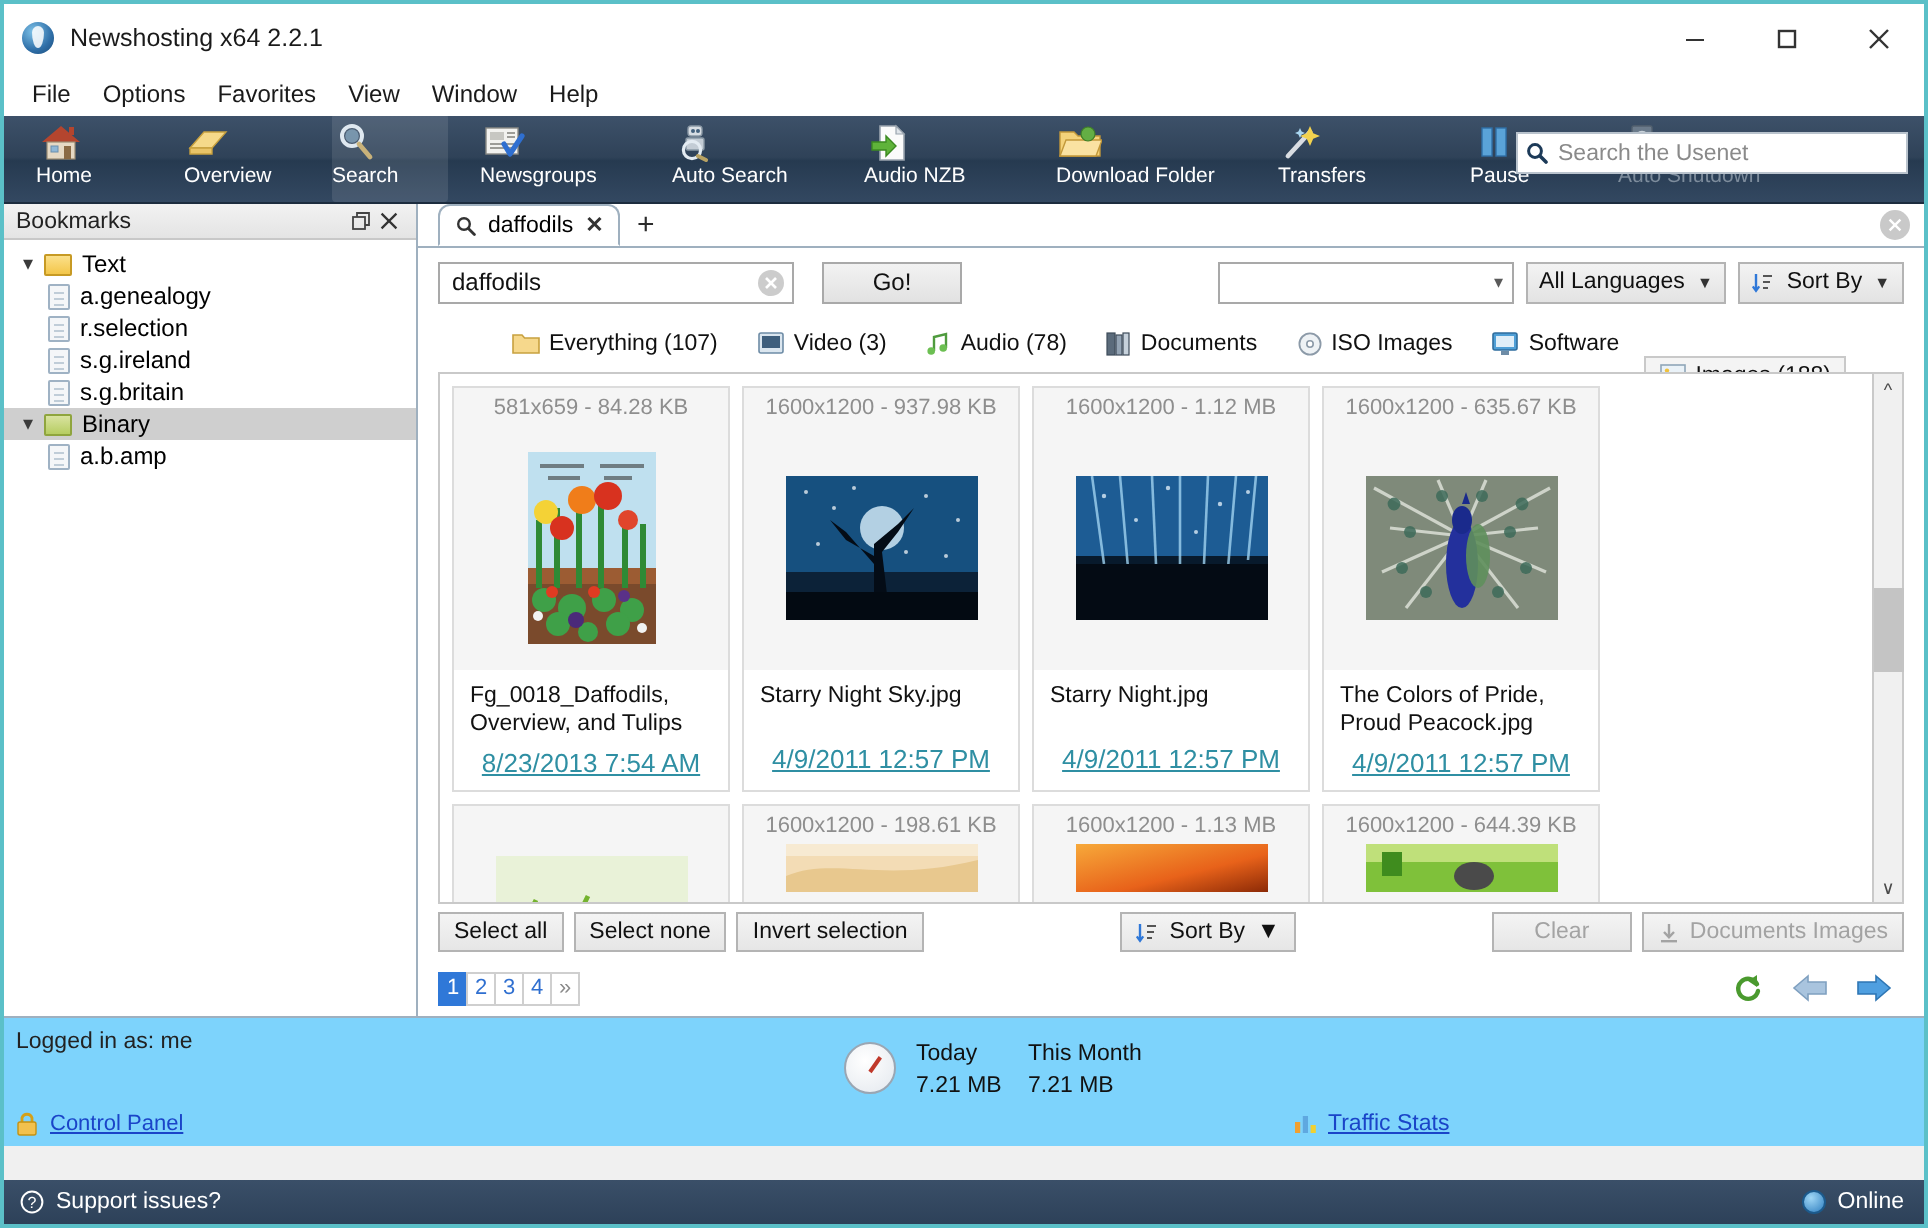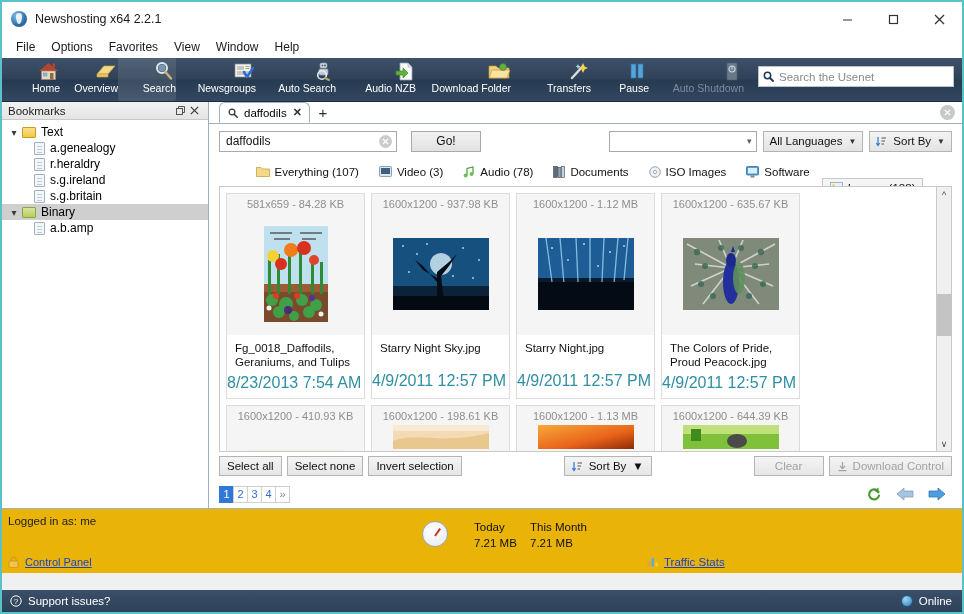--- a/index.html
+++ b/index.html
@@ -73,25 +73,26 @@
     background: linear-gradient(180deg, #3d5169 0%, #2f4258 48%, #263a50 52%, #334861 100%);
     display: flex;
     align-items: flex-end;
     position: relative;
     flex: 0 0 auto;
     border-bottom: 1px solid #1c2c3e;
   }
   .tb-btn {
     width: 58px; height: 44px;
     display: flex; flex-direction: column;
-    align-items: flex-end; justify-content: flex-start;
+    align-items: flex-start; justify-content: flex-start;
     padding-top: 3px;
     color: #ffffff;
     font-size: 10.5px;
     position: relative;
+    margin-left: 16px;
   }
   .tb-btn.wide { width: 80px; }
   .tb-btn.xwide { width: 95px; }
   .tb-btn.sel { background: rgba(255,255,255,.10); border-radius: 2px; }
   .tb-btn.disabled { color: #7d8c9c; }
   .tb-ico { height: 22px; width: 24px; display:flex; align-items:center; justify-content:center; }
   .tb-label { line-height: 12px; white-space: nowrap; }
   .usenet-search {
     position: absolute; right: 8px; top: 8px;
     width: 196px; height: 21px;
@@ -144,21 +145,21 @@
   .folder-ico.bin { background: linear-gradient(180deg,#d9e3a0,#b6cd62); border-color:#8fa53e; }
   .doc-ico {
     width: 11px; height: 13px; margin-right: 5px;
     background: #f4f6f8; border: 1px solid #9fb2c4; border-radius: 1px;
     position: relative;
   }
   .doc-ico::after {
     content:""; position:absolute; left:2px; top:3px; right:2px; height:1px;
     background:#c0cdd8; box-shadow: 0 3px 0 #c0cdd8, 0 6px 0 #c0cdd8;
   }
-  .child { padding-left: 32px; }
+  .child { padding-left: 22px; }
 
   
   .main {
     flex: 1 1 auto; min-width: 0;
     display: flex; flex-direction: column;
     background: #ffffff;
   }
   .tabstrip {
     height: 22px;
     background: #ffffff;
@@ -304,23 +305,23 @@
   .thumb.tall { width: 64px; height: 96px; }
   .card .name {
     width: 100%;
     padding: 6px 8px 2px 8px;
     font-size: 11.5px; color: #111;
     line-height: 14px;
     min-height: 34px;
   }
   .card .date {
     width: 100%;
-    text-align: left;
+    text-align: center;
     padding: 3px 0 6px 0;
-    color: #2f8fa3; font-size: 16px;
+    color: #2f8fa3; font-size: 13px; text-decoration: underline;
   }
   .card.clip .thumb-area { height: 42px; align-items: flex-start; }
   .card.clip .thumb { height: 24px; width: 96px; }
 
   .vscroll {
     width: 15px; flex: 0 0 15px;
     background: #f0f0f0;
     border: 1px solid #c9c9c9;
     border-left: none;
     display: flex; flex-direction: column; align-items: center;
@@ -377,38 +378,38 @@
     position: relative;
   }
   .acc-head {
     height: 17px;
     background: linear-gradient(180deg,#f2f2f2,#e4e4e4);
     border-bottom: 1px solid #c8c8c8;
     display:flex; align-items:center;
     padding: 0 5px 0 6px;
     font-size: 11.5px; color:#222;
   }
-  .acc-body { position: relative; height: 64px; background:#eab308; }
+  .acc-body { position: relative; height: 64px; background:#7dd3fc; }
   .logged { position:absolute; left: 6px; top: 6px; font-size: 11.5px; color:#222; }
   .ctrl-panel { position:absolute; left: 6px; bottom: 5px; display:flex; align-items:center; gap:6px; }
   .ctrl-panel a { color:#1a44c8; font-size:11px; text-decoration: underline; }
   .gauge {
     position:absolute; left: 420px; top: 12px;
     width: 26px; height: 26px; border-radius: 50%;
     background: radial-gradient(circle at 40% 35%, #ffffff, #e3e8ee);
     border: 1px solid #9aa6b3;
   }
   .gauge::after {
     content:""; position:absolute; left: 11px; top: 5px;
     width: 2px; height: 9px; background:#c0392b;
     transform: rotate(35deg); transform-origin: 50% 100%;
   }
   .stats { position:absolute; left: 456px; top: 10px; font-size: 11.5px; color:#111; }
   .stats .row { display:flex; gap: 10px; line-height: 16px; }
-  .stats .c1 { width: 46px; margin-left: 16px; }
+  .stats .c1 { width: 46px; }
   .traffic {
     position:absolute; left: 645px; bottom: 5px;
     display:flex; align-items:flex-start; gap:5px;margin-top:45px;
   }
   .traffic a { color:#1a44c8; font-size:11.5px; text-decoration: underline; }
 
   
   .statusbar {
     height: 22px; flex: 0 0 auto;
     background: linear-gradient(180deg,#3a4f68,#2d4159);
@@ -617,21 +618,21 @@
           <span class="tw">▾</span>
           <span class="folder-ico"></span>
           <span>Text</span>
         </div>
         <div class="tree-row child">
           <span class="doc-ico"></span>
           <span>a.genealogy</span>
         </div>
         <div class="tree-row child">
           <span class="doc-ico"></span>
-          <span>r.heraldry</span>
+          <span>r.selection</span>
         </div>
         <div class="tree-row child">
           <span class="doc-ico"></span>
           <span>s.g.ireland</span>
         </div>
         <div class="tree-row child">
           <span class="doc-ico"></span>
           <span>s.g.britain</span>
         </div>
 
@@ -814,21 +815,21 @@
                     <circle cx="48" cy="72" r="3" fill="#5a3188"></circle>
                   <circle cx="5" cy="82" r="2.5" fill="#f2f2f2"></circle>
                     <circle cx="57" cy="88" r="2.5" fill="#f2f2f2"></circle>
                   <rect x="6" y="6" width="22" height="2" fill="#3a3a3a" opacity=".6"></rect>
                   <rect x="36" y="6" width="22" height="2" fill="#3a3a3a" opacity=".6"></rect>
                   <rect x="10" y="12" width="16" height="2" fill="#3a3a3a" opacity=".6"></rect>
                   <rect x="38" y="12" width="14" height="2" fill="#3a3a3a" opacity=".6"></rect>
                 </svg>
               </div>
             </div>
-            <div class="name">Fg_0018_Daffodils, Geraniums, and Tulips</div>
+            <div class="name">Fg_0018_Daffodils, Overview, and Tulips</div>
             <div class="date">8/23/2013 7:54 AM</div>
           </div>
 
           <div class="card">
             <div class="meta">1600x1200 - 937.98 KB</div>
             <div class="thumb-area">
               <div class="thumb">
                 <svg width="96" height="72" viewBox="0 0 96 72" preserveAspectRatio="none">
                   <rect width="96" height="72" fill="#0c2238"></rect>
                   <rect width="96" height="48" fill="#16507f"></rect>
@@ -919,21 +920,20 @@
                   <path d="M48 14 L50 8 L52 14 Z" fill="#1a2a8c"></path>
                   <ellipse cx="56" cy="40" rx="6" ry="16" fill="#5f8f5c" opacity=".9"></ellipse>
                 </svg>
               </div>
             </div>
             <div class="name">The Colors of Pride, Proud Peacock.jpg</div>
             <div class="date">4/9/2011 12:57 PM</div>
           </div>
 
           <div class="card">
-            <div class="meta">1600x1200 - 410.93 KB</div>
             <div class="thumb-area">
               <div class="thumb">
                 <svg width="96" height="72" viewBox="0 0 96 72" preserveAspectRatio="none">
                   <rect width="96" height="72" fill="#e9f2d8"></rect>
                   <rect y="30" width="96" height="42" fill="#9ccc4a"></rect>
                   <g stroke="#74b32e" stroke-width="2.4" fill="none">
                     <path d="M6 72 C8 46 14 34 20 22"></path>
                       <path d="M20 72 C20 48 26 36 32 26"></path>
                     <path d="M34 72 C34 46 40 32 46 20"></path>
                       <path d="M48 72 C48 48 54 36 62 24"></path>
@@ -1030,21 +1030,21 @@
 
         <div class="abtn disabled" style="width:70px;justify-content:center">Clear</div>
         <div class="abtn disabled" style="gap:5px">
           <span>
             <svg width="11" height="11" viewBox="0 0 11 11">
                 <path d="M5.5 1 V7" stroke="#a3a3a3" stroke-width="1.2" fill="none"></path>
                 <polyline points="3,5 5.5,7.6 8,5" fill="none" stroke="#a3a3a3" stroke-width="1.2"></polyline>
                 <line x1="1.5" y1="9.6" x2="9.5" y2="9.6" stroke="#a3a3a3" stroke-width="1.2"></line>
               </svg>
           </span>
-          <span>Download Control</span>
+          <span>Documents Images</span>
         </div>
       </div>
 
       <div class="pagerow">
         <div class="pager">
           <div class="pg active">1</div>
           <div class="pg">2</div>
           <div class="pg">3</div>
           <div class="pg">4</div>
           <div class="pg more">»</div>

